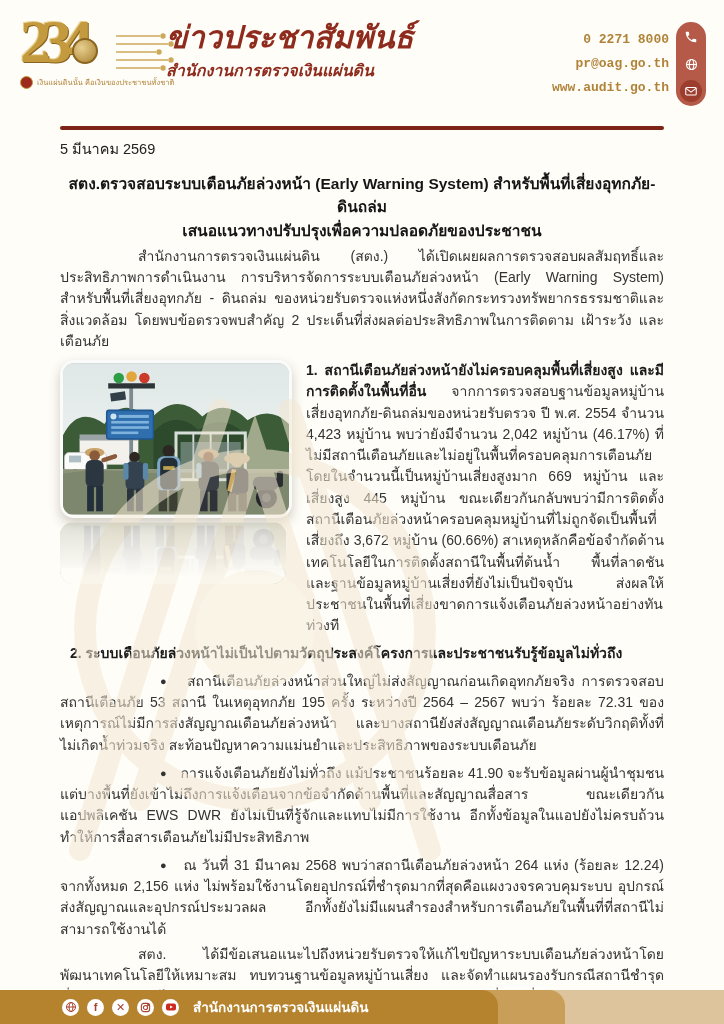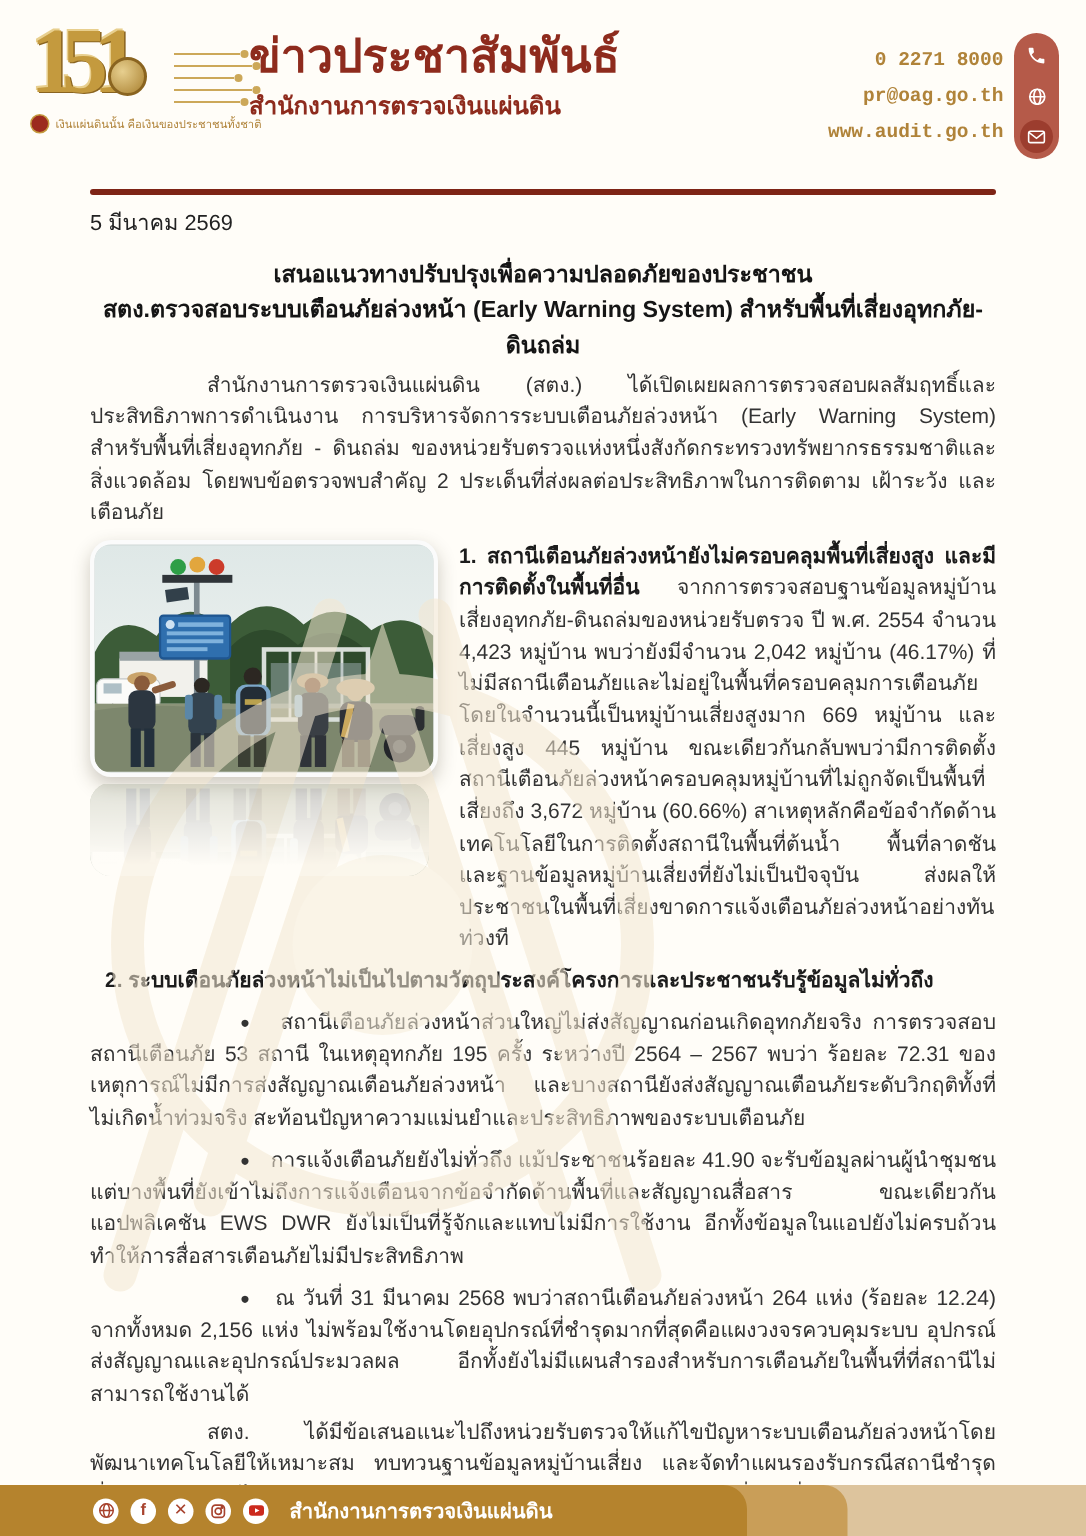--- a/index.html
+++ b/index.html
@@ -13,21 +13,21 @@
   .header{position:relative;height:106px;padding-top:12px;}
   .logo-block{position:absolute;left:20px;top:10px;width:150px;}
   .logo-number{font-size:62px;font-weight:bold;letter-spacing:-10px;color:#c49a3e;
     text-shadow:1px 1px 0 #8a6420, -1px -1px 0 #e8cf8e;line-height:1;font-family:"Liberation Serif","DejaVu Serif",serif;}
   .logo-globe{position:absolute;left:52px;top:28px;width:22px;height:22px;border-radius:50%;
     background:radial-gradient(circle at 35% 35%, #e7cf8f, #a9802f);border:2px solid #8a6420;}
   .logo-circuit{position:absolute;left:96px;top:18px;}
   .logo-tagline-row{display:flex;align-items:flex-start;gap:4px;margin-top:4px;}
   .logo-emblem{width:11px;height:11px;border-radius:50%;background:#9c2b1e;border:1.5px solid #c49a3e;flex:none;}
   .logo-tagline{font-size:7.5px;color:#b08339;white-space:nowrap;}
-  .masthead{position:absolute;left:166px;top:22px;color:#8e2b1d;}
+  .masthead{position:absolute;left:166px;top:22px;color:#8e2b1d;font-style:italic;}
   .masthead-title{font-size:31px;font-weight:bold;line-height:1.05;}
   .masthead-sub{font-size:16px;font-weight:bold;margin-top:3px;}
   .contact{position:absolute;right:18px;top:22px;display:flex;align-items:center;gap:7px;}
   .contact-lines{text-align:right;color:#b08339;font-weight:bold;font-size:13px;line-height:1.85;font-family:Liberation Mono, monospace;}
   .contact-capsule{width:30px;border-radius:15px;background:#b55a49;padding:4px 0;display:flex;flex-direction:column;align-items:center;gap:5px;}
   .cap-ic{width:22px;height:22px;border-radius:50%;display:flex;align-items:center;justify-content:center;}
   .cap-ic.dark{background:#9c3d2e;}
 
   .divider{height:4px;background:#7e2416;margin:8px 60px 0 60px;border-radius:2px;}
 
@@ -73,21 +73,21 @@
       <circle cx="235" cy="300" r="170"></circle>
       <path d="M120 470 L235 120 L350 470" stroke-linecap="round"></path>
       <path d="M60 520 L200 80" stroke-linecap="round"></path>
       <path d="M410 520 L270 80" stroke-linecap="round"></path>
     </g>
     <circle cx="235" cy="300" r="60" fill="#f6edda"></circle>
   </svg>
 
   <div class="header">
     <div class="logo-block">
-      <div class="logo-number">151</div>
+      <div class="logo-number">234</div>
       <div class="logo-globe"></div>
       <svg class="logo-circuit" width="58" height="52" viewBox="0 0 58 52">
         <g stroke="#c49a3e" stroke-width="1.4" fill="#c49a3e" opacity="0.85">
           <line x1="0" y1="8" x2="44" y2="8"></line>
             <circle cx="47" cy="8" r="2"></circle>
           <line x1="0" y1="16" x2="52" y2="16"></line>
             <circle cx="55" cy="16" r="2"></circle>
           <line x1="0" y1="24" x2="40" y2="24"></line>
             <circle cx="43" cy="24" r="2"></circle>
           <line x1="0" y1="32" x2="52" y2="32"></line>
@@ -139,22 +139,22 @@
       </div>
     </div>
   </div>
 
   <div class="divider"></div>
 
   <div class="doc">
     <div class="date-line">5 มีนาคม  2569</div>
 
     <div class="headline">
+      <div>สตง.ตรวจสอบระบบเตือนภัยล่วงหน้า (Early Warning System)  สำหรับพื้นที่เสี่ยงอุทกภัย-ดินถล่ม</div>
       <div>เสนอแนวทางปรับปรุงเพื่อความปลอดภัยของประชาชน</div>
-      <div>สตง.ตรวจสอบระบบเตือนภัยล่วงหน้า (Early Warning System)  สำหรับพื้นที่เสี่ยงอุทกภัย-ดินถล่ม</div>
     </div>
 
     <p class="para indent">สำนักงานการตรวจเงินแผ่นดิน (สตง.) ได้เปิดเผยผลการตรวจสอบผลสัมฤทธิ์และประสิทธิภาพการดำเนินงาน การบริหารจัดการระบบเตือนภัยล่วงหน้า (Early Warning System) สำหรับพื้นที่เสี่ยงอุทกภัย - ดินถล่ม ของหน่วยรับตรวจแห่งหนึ่งสังกัดกระทรวงทรัพยากรธรรมชาติและสิ่งแวดล้อม โดยพบข้อตรวจพบสำคัญ 2 ประเด็นที่ส่งผลต่อประสิทธิภาพในการติดตาม เฝ้าระวัง และเตือนภัย</p>
 
     <div class="finding1-row">
       <div class="photo-col">
         <div class="photo-frame">
           <svg width="226" height="152" viewBox="0 0 300 200">
             <g id="photoScene">
               <defs>

